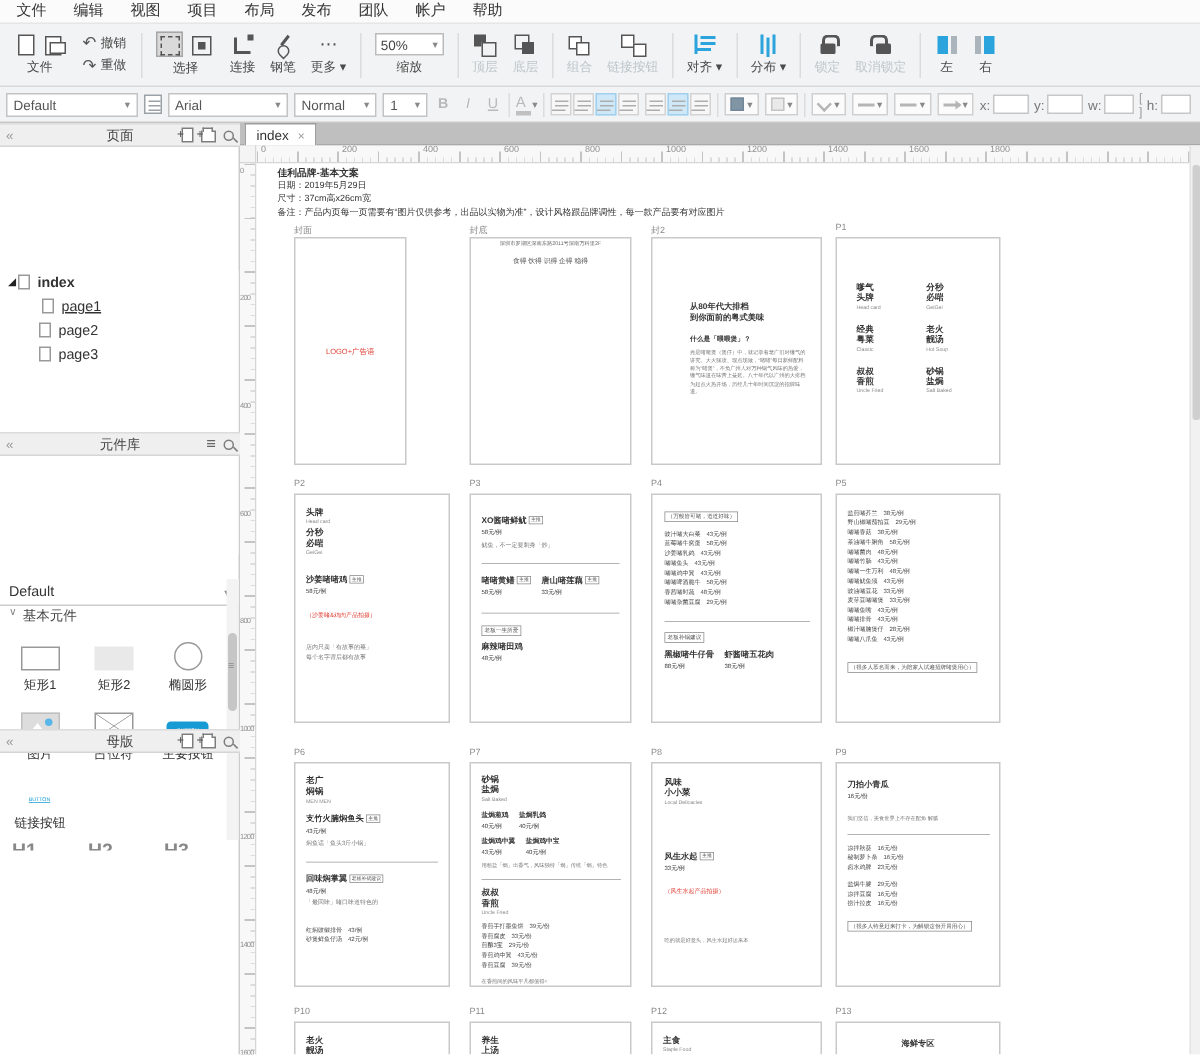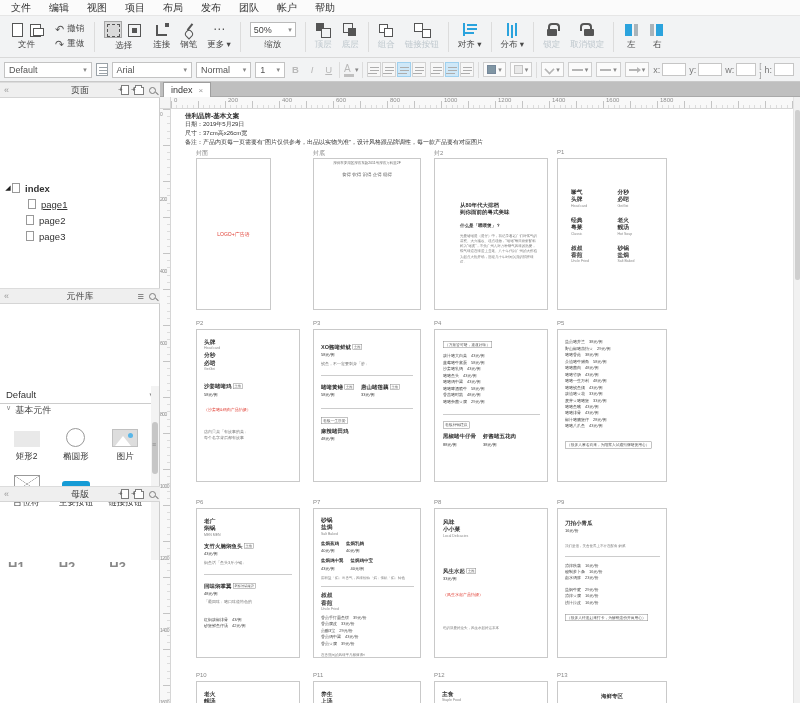--- a/index.html
+++ b/index.html
@@ -439,20 +439,24 @@
   <div id="lib-default">
       <span>Default</span>
       <span class="caret">▾</span>
     </div>
   <div id="lib-section">
       <span class="caret">∨</span>
       <span>基本元件</span>
     </div>
   <div id="lib-grid">
       <div class="wcell">
+        <div class="w-rect1"></div>
+        <div class="wlabel">矩形1</div>
+      </div>
+      <div class="wcell">
         <div class="w-rect2"></div>
         <div class="wlabel">矩形2</div>
       </div>
       <div class="wcell">
         <div class="w-ellipse"></div>
         <div class="wlabel">椭圆形</div>
       </div>
       <div class="wcell">
         <div class="w-image"></div>
         <div class="wlabel">图片</div>

